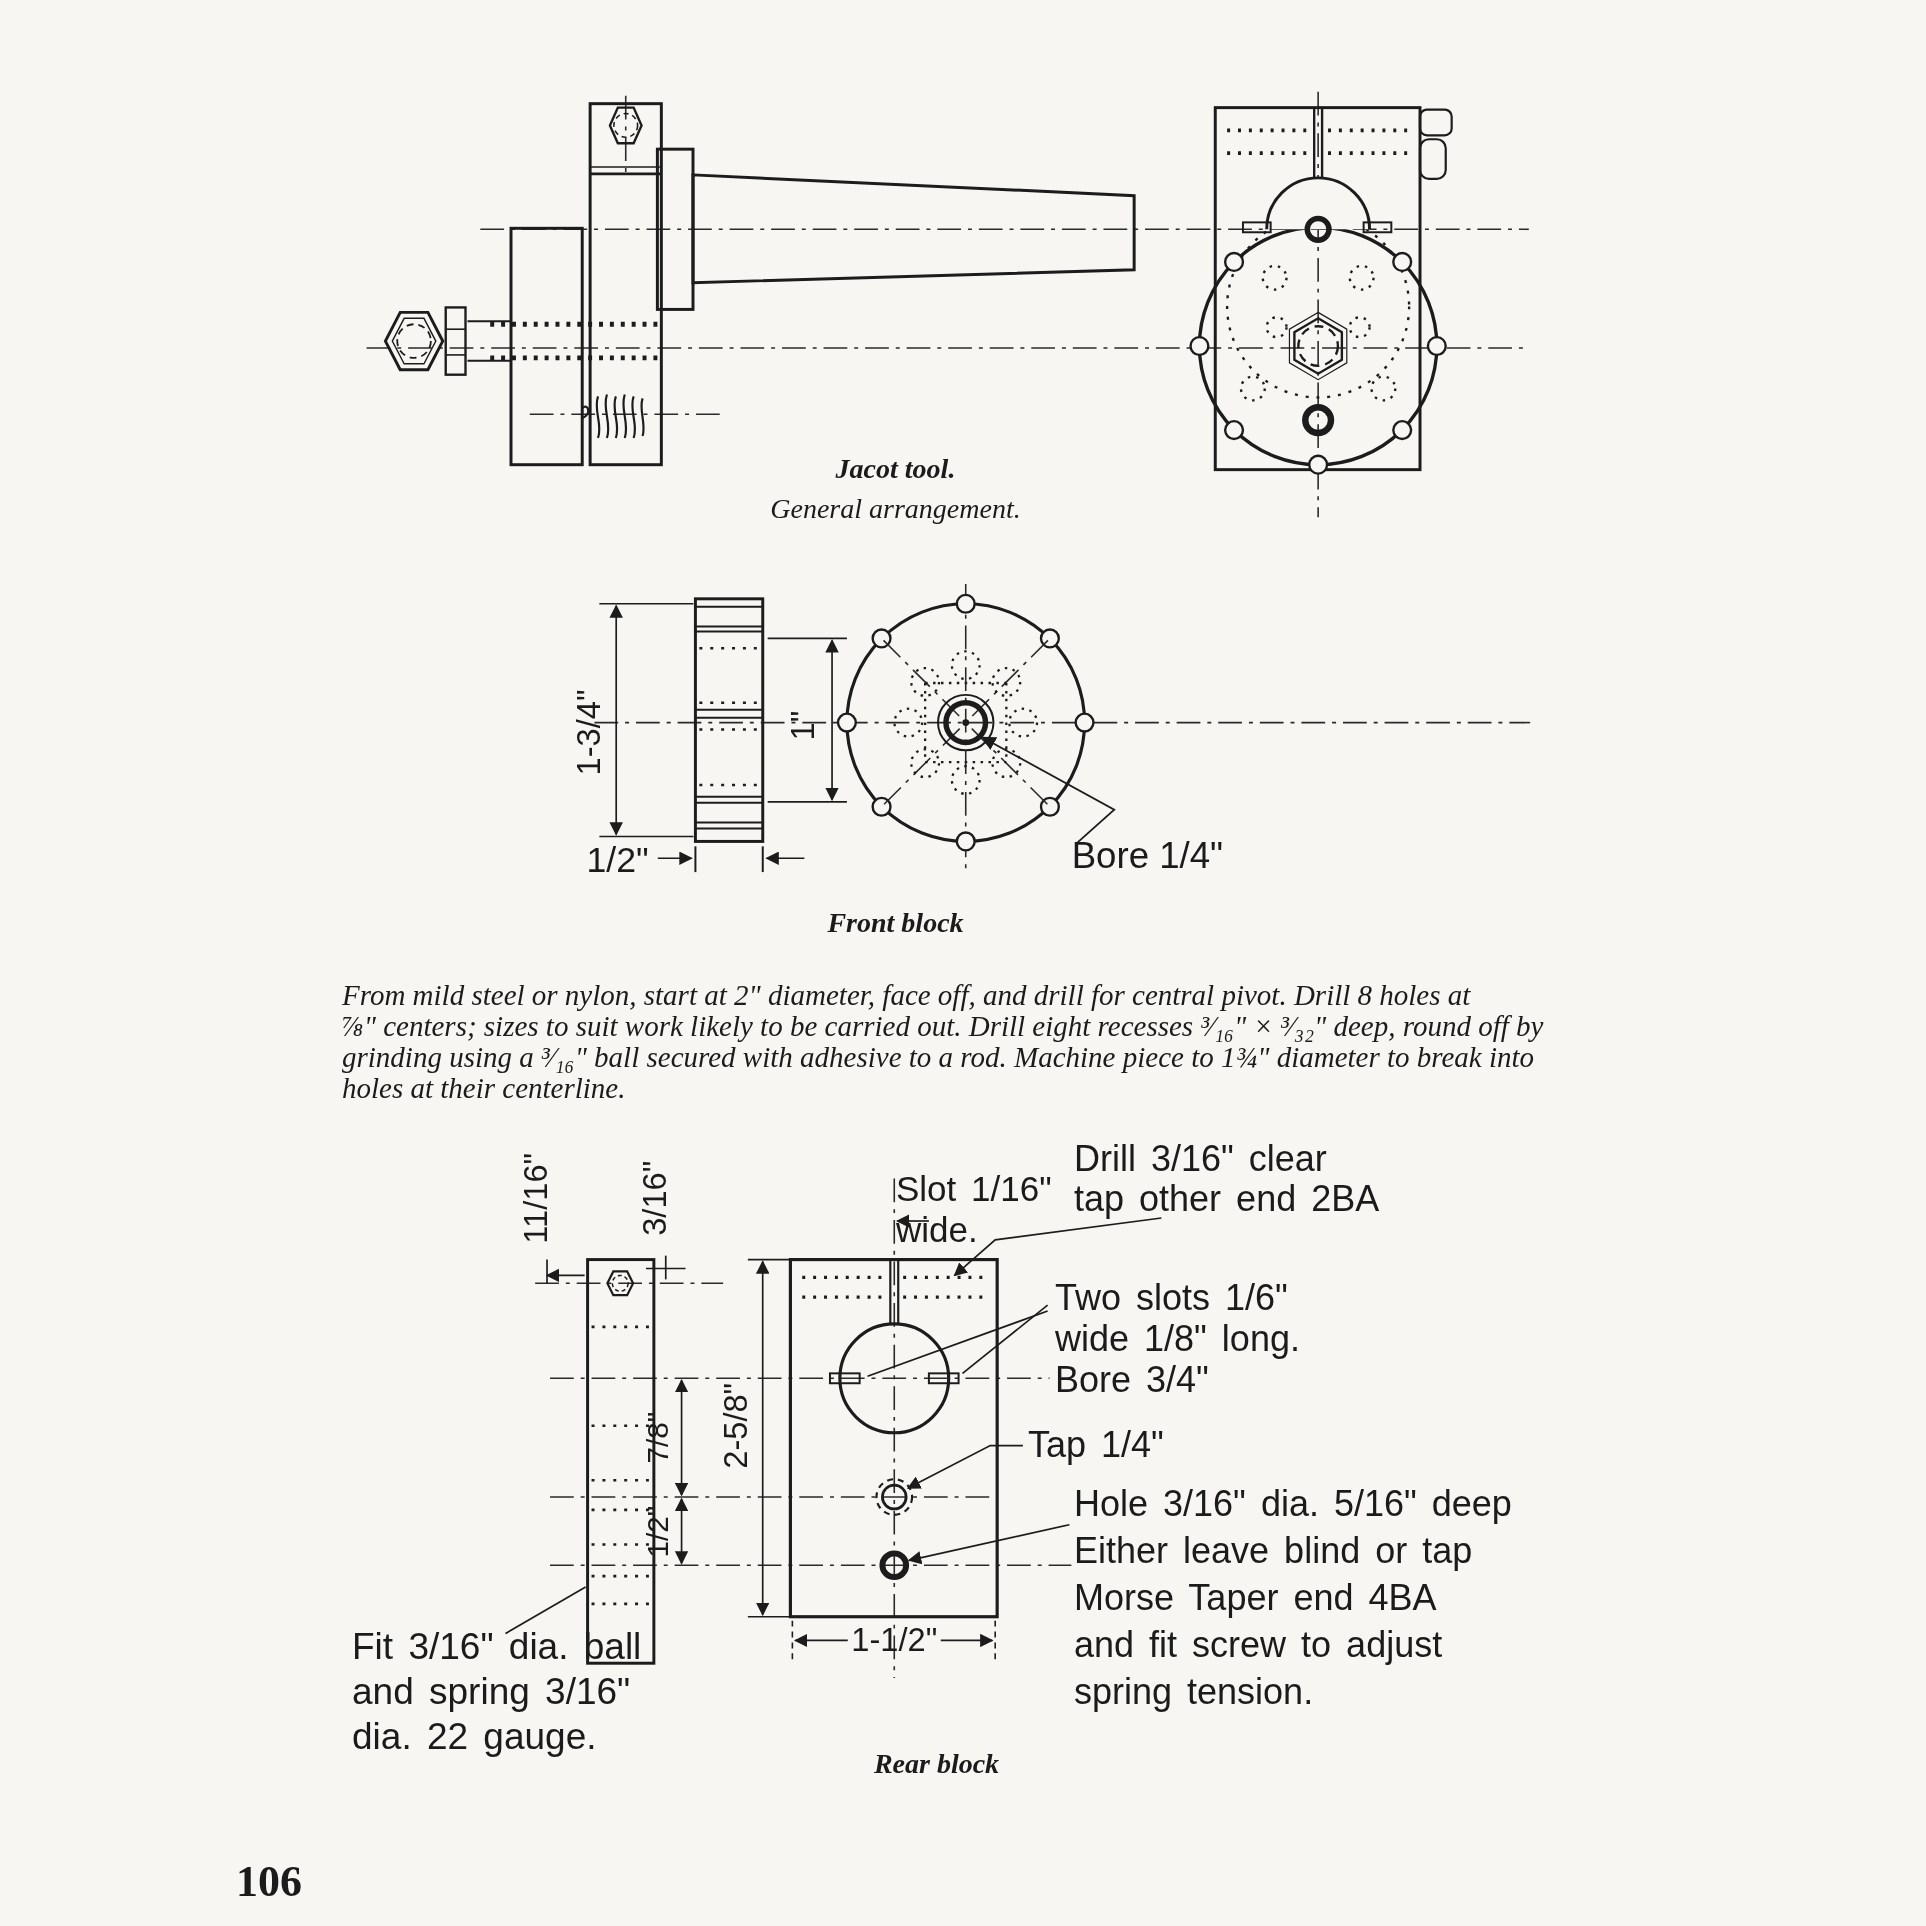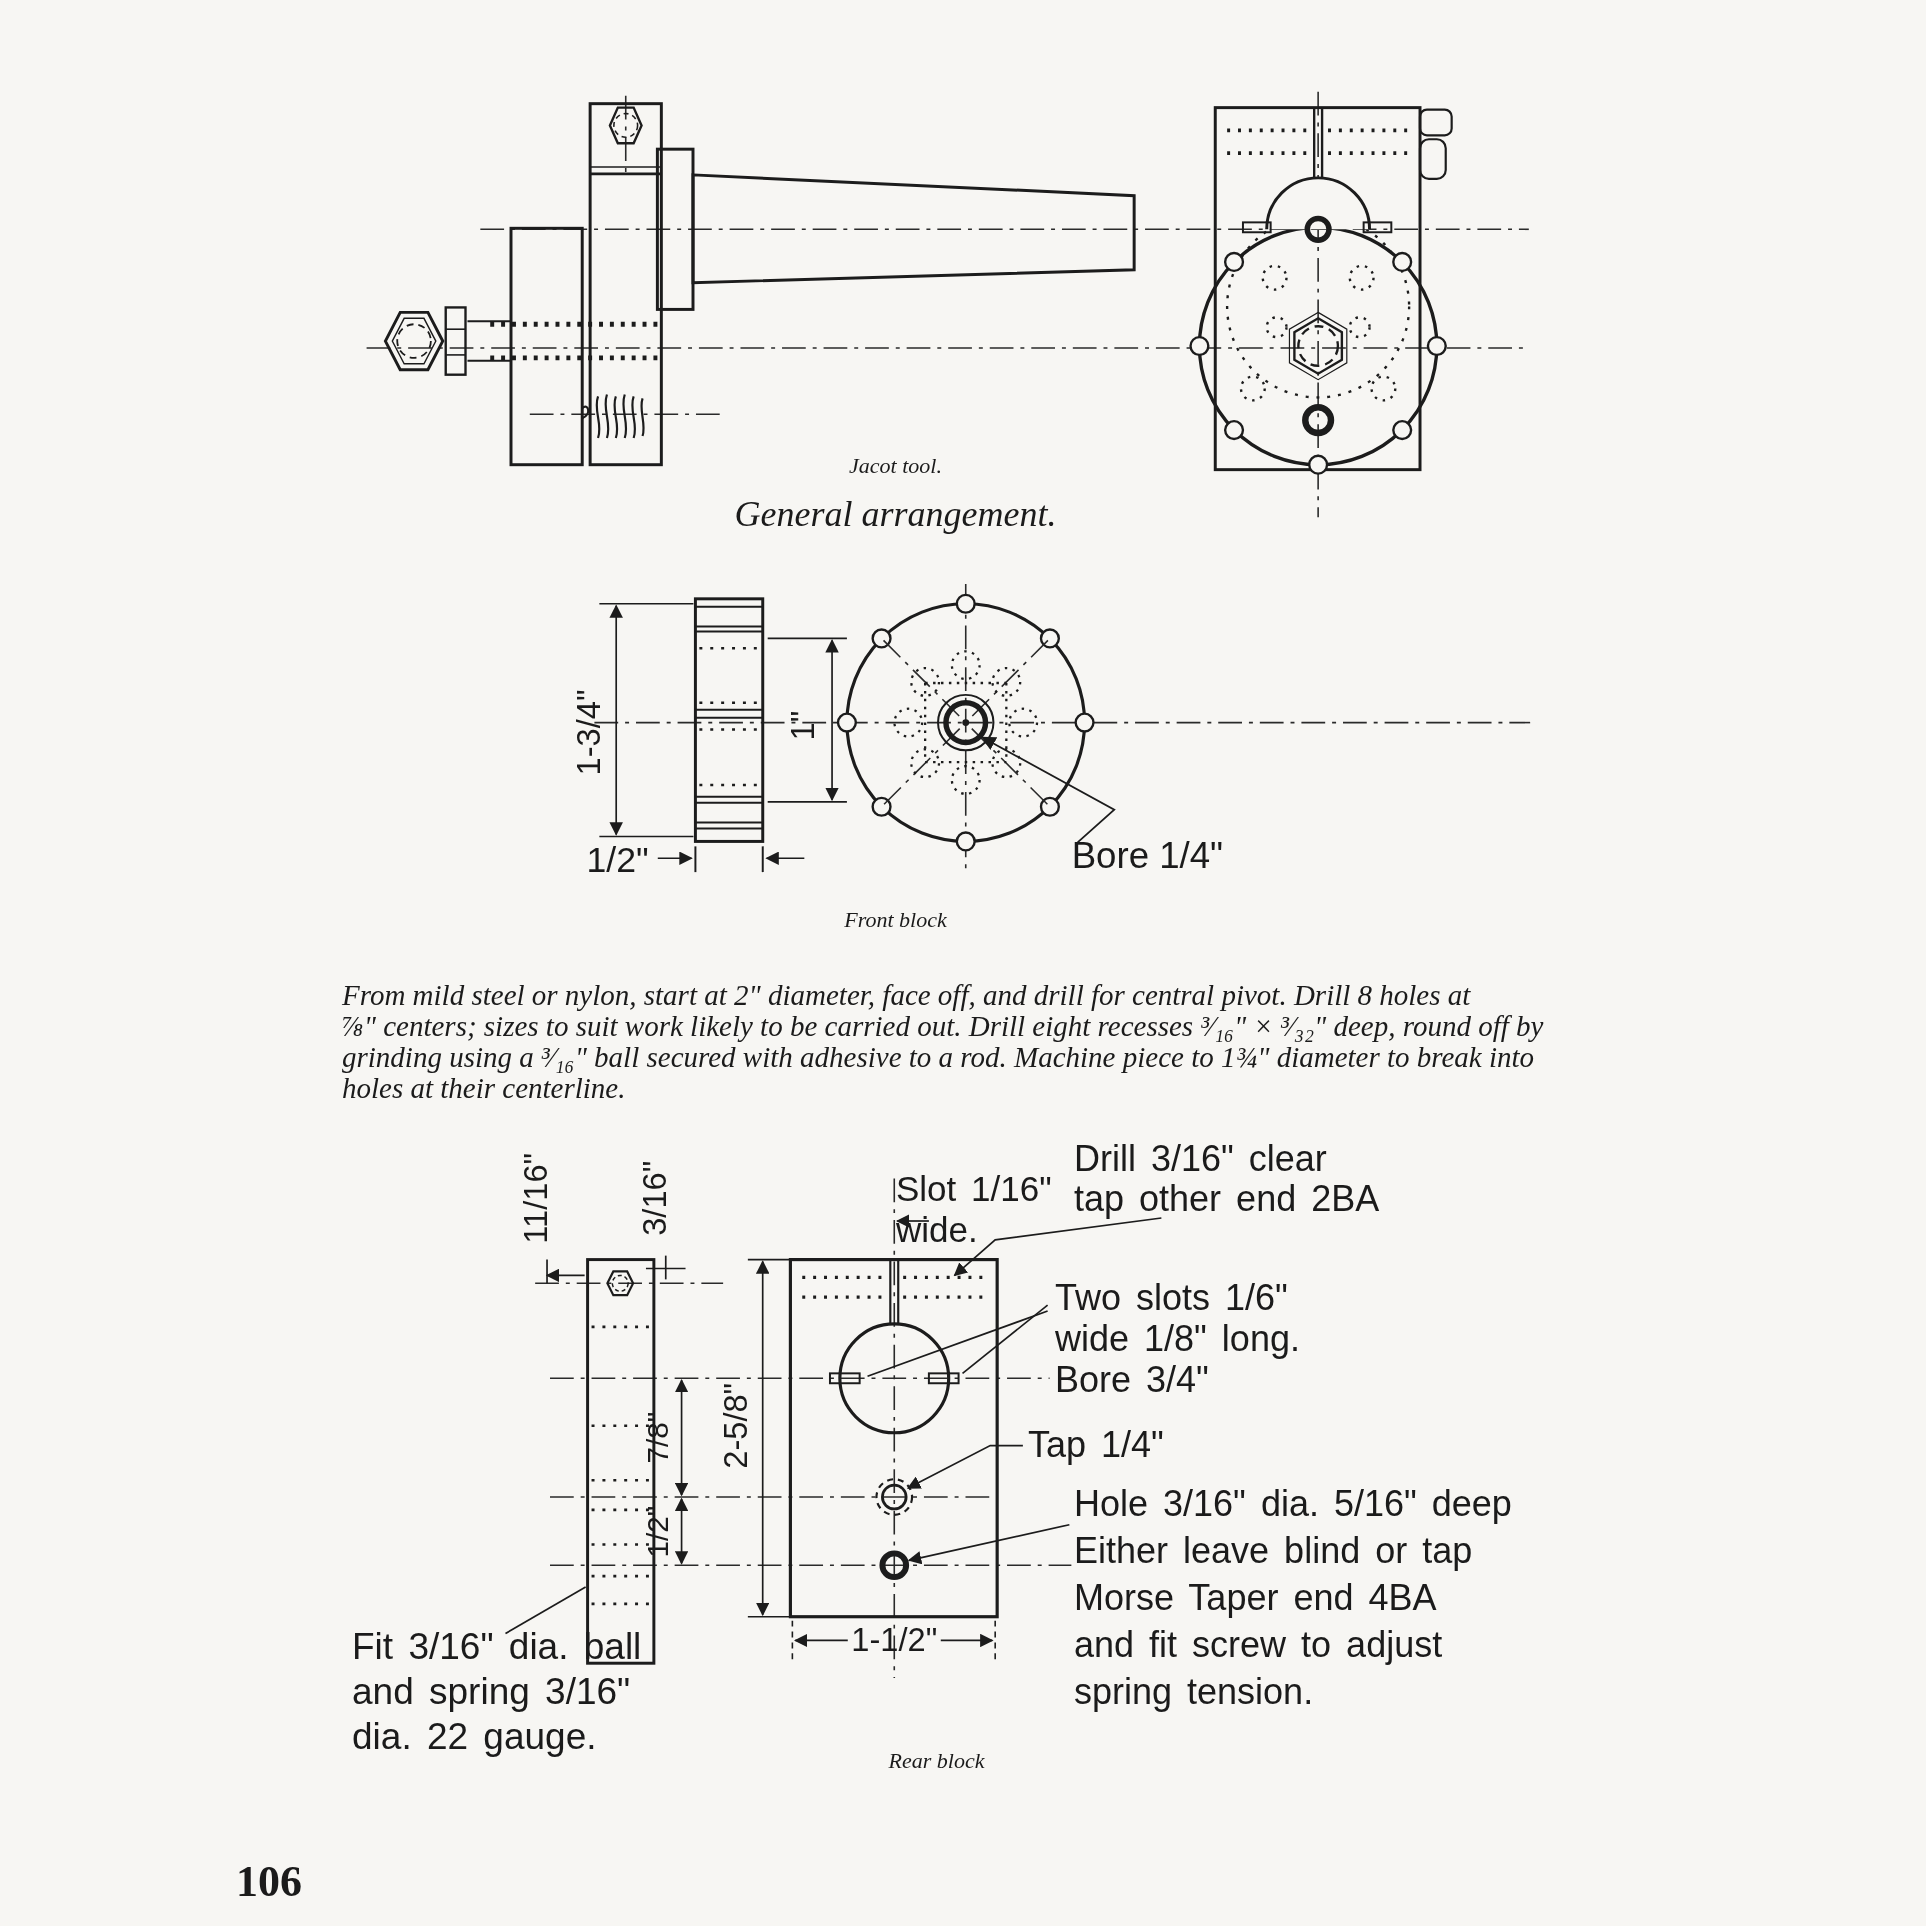--- a/index.html
+++ b/index.html
@@ -5,22 +5,22 @@
   html,body{margin:0;padding:0;}
   .page{position:relative;width:1927px;height:1927px;background:#f7f6f3;overflow:hidden;
         font-family:"Liberation Sans",sans-serif;color:#1b1b1b;}
   svg{position:absolute;overflow:visible;}
   svg .ln{stroke:#1c1c1c;fill:none;}
   svg text{fill:#1b1b1b;font-family:"Liberation Sans",sans-serif;}
   .dimtxt{font-size:33px;}
   .cl{stroke:#2a2a2a;stroke-width:1.6;fill:none;stroke-dasharray:24 7 4 7;}
   .dots{stroke:#1c1c1c;fill:none;stroke-dasharray:3 8;}
   .cap{position:absolute;text-align:center;font-family:"Liberation Serif","DejaVu Serif",serif;}
-  .cap-title{font-weight:normal;font-style:italic;font-size:22px;}
-  .cap-sub{font-style:italic;font-size:36px;}
+  .cap-title{font-weight:bold;font-style:italic;font-size:28px;}
+  .cap-sub{font-style:italic;font-size:28px;}
   .para{position:absolute;left:342px;top:962px;width:1307px;
         font-family:"Liberation Serif","DejaVu Serif",serif;font-style:italic;
         font-size:29px;line-height:31px;margin-top:18px;}
   .ann{position:absolute;font-size:36px;line-height:46px;word-spacing:5px;white-space:nowrap;}
   .pagenum{position:absolute;left:236px;top:1856px;font-family:"Liberation Serif","DejaVu Serif",serif;
            font-weight:bold;font-size:44px;}
 </style>
 </head>
 <body>
 

